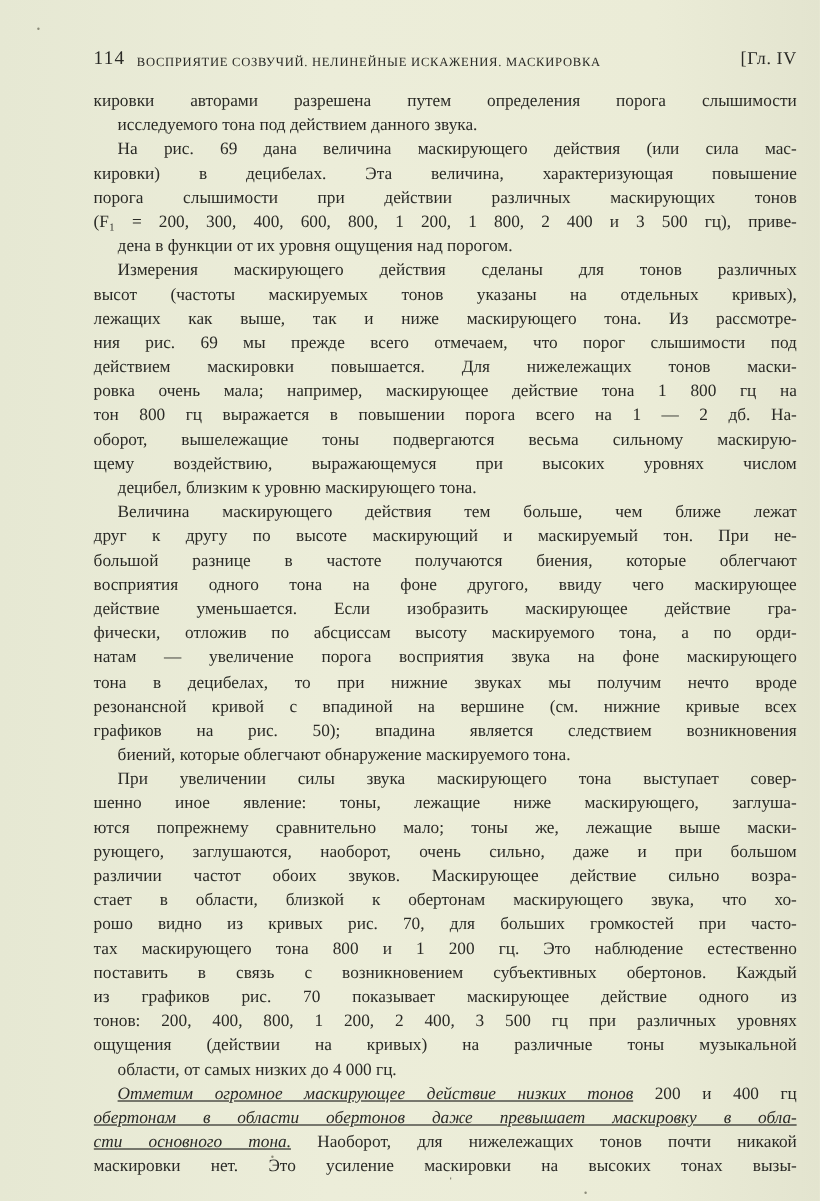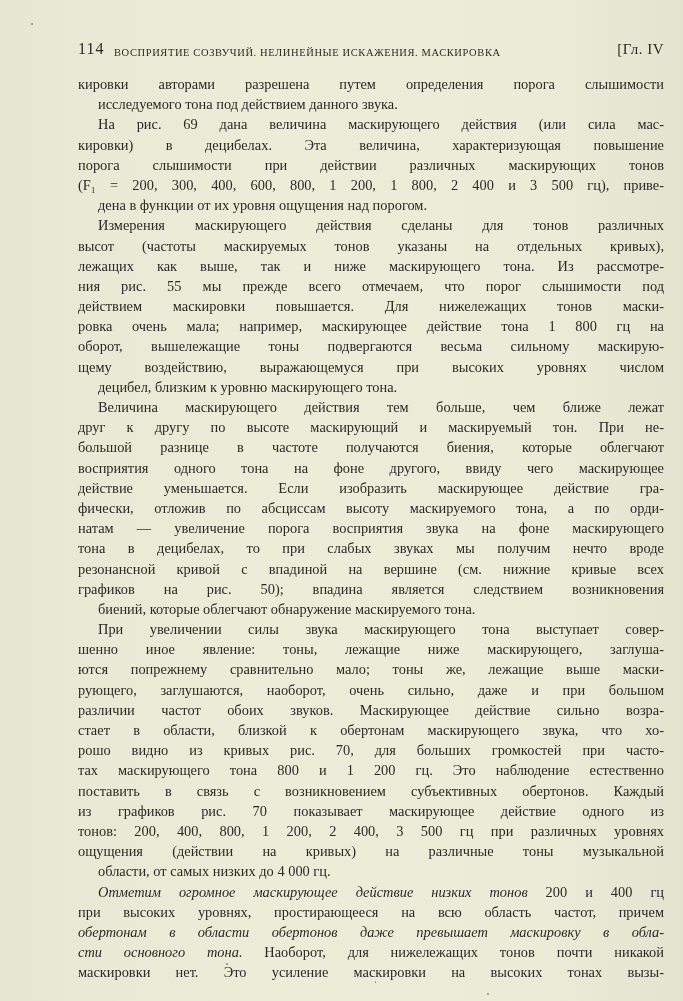--- a/index.html
+++ b/index.html
@@ -67,20 +67,21 @@
   }
   .line.last {
     text-align-last: left;
     margin-left: 20px;
   }
   .line.indent {
     padding-left: 20px;
   }
   .it {
     font-style: italic;
+    text-decoration: underline;
   }
   .speck {
     position: absolute;
     width: 2px; height: 2px;
     background: #8a8a78;
     border-radius: 1px;
   }
 </style>
 </head>
 <body>
@@ -110,37 +111,38 @@
       <span class="line">кировки) в децибелах. Эта величина, характеризующая повышение</span>
       <span class="line">порога слышимости при действии различных маскирующих тонов</span>
       <span class="line">(F₁ = 200, 300, 400, 600, 800, 1 200, 1 800, 2 400 и 3 500 гц), приве-</span>
       <span class="line last">дена в функции от их уровня ощущения над порогом.</span>
     </div>
 
     <div>
       <span class="line indent">Измерения маскирующего действия сделаны для тонов различных</span>
       <span class="line">высот (частоты маскируемых тонов указаны на отдельных кривых),</span>
       <span class="line">лежащих как выше, так и ниже маскирующего тона. Из рассмотре-</span>
-      <span class="line">ния рис. 55 мы прежде всего отмечаем, что порог слышимости под</span>
+      <span class="line">ния рис. 69 мы прежде всего отмечаем, что порог слышимости под</span>
       <span class="line">действием маскировки повышается. Для нижележащих тонов маски-</span>
       <span class="line">ровка очень мала; например, маскирующее действие тона 1 800 гц на</span>
+      <span class="line">тон 800 гц выражается в повышении порога всего на 1 — 2 дб. На-</span>
       <span class="line">оборот, вышележащие тоны подвергаются весьма сильному маскирую-</span>
       <span class="line">щему воздействию, выражающемуся при высоких уровнях числом</span>
       <span class="line last">децибел, близким к уровню маскирующего тона.</span>
     </div>
 
     <div>
       <span class="line indent">Величина маскирующего действия тем больше, чем ближе лежат</span>
       <span class="line">друг к другу по высоте маскирующий и маскируемый тон. При не-</span>
       <span class="line">большой разнице в частоте получаются биения, которые облегчают</span>
       <span class="line">восприятия одного тона на фоне другого, ввиду чего маскирующее</span>
       <span class="line">действие уменьшается. Если изобразить маскирующее действие гра-</span>
       <span class="line">фически, отложив по абсциссам высоту маскируемого тона, а по орди-</span>
       <span class="line">натам — увеличение порога восприятия звука на фоне маскирующего</span>
-      <span class="line">тона в децибелах, то при слабых звуках мы получим нечто вроде</span>
+      <span class="line">тона в децибелах, то при нижние звуках мы получим нечто вроде</span>
       <span class="line">резонансной кривой с впадиной на вершине (см. нижние кривые всех</span>
       <span class="line">графиков на рис. 50); впадина является следствием возникновения</span>
       <span class="line last">биений, которые облегчают обнаружение маскируемого тона.</span>
     </div>
 
     <div>
       <span class="line indent">При увеличении силы звука маскирующего тона выступает совер-</span>
       <span class="line">шенно иное явление: тоны, лежащие ниже маскирующего, заглуша-</span>
       <span class="line">ются попрежнему сравнительно мало; тоны же, лежащие выше маски-</span>
       <span class="line">рующего, заглушаются, наоборот, очень сильно, даже и при большом</span>
@@ -150,21 +152,20 @@
       <span class="line">тах маскирующего тона 800 и 1 200 гц. Это наблюдение естественно</span>
       <span class="line">поставить в связь с возникновением субъективных обертонов. Каждый</span>
       <span class="line">из графиков рис. 70 показывает маскирующее действие одного из</span>
       <span class="line">тонов: 200, 400, 800, 1 200, 2 400, 3 500 гц при различных уровнях</span>
       <span class="line">ощущения (действии на кривых) на различные тоны музыкальной</span>
       <span class="line last">области, от самых низких до 4 000 гц.</span>
     </div>
 
     <div>
       <span class="line indent"><span class="it">Отметим огромное маскирующее действие низких тонов</span><span> 200 и 400 гц</span></span>
-      <span class="line"><span>при высоких уровнях, простирающееся на всю область частот, причем</span></span>
       <span class="line"><span class="it">обертонам в области обертонов даже превышает маскировку в обла-</span></span>
       <span class="line"><span class="it">сти основного тона.</span><span> Наоборот, для нижележащих тонов почти никакой</span></span>
       <span class="line"><span>маскировки нет. Это усиление маскировки на высоких тонах вызы-</span></span>
 
     </div>
 
   </div>
 </div>
 
 </body></html>

